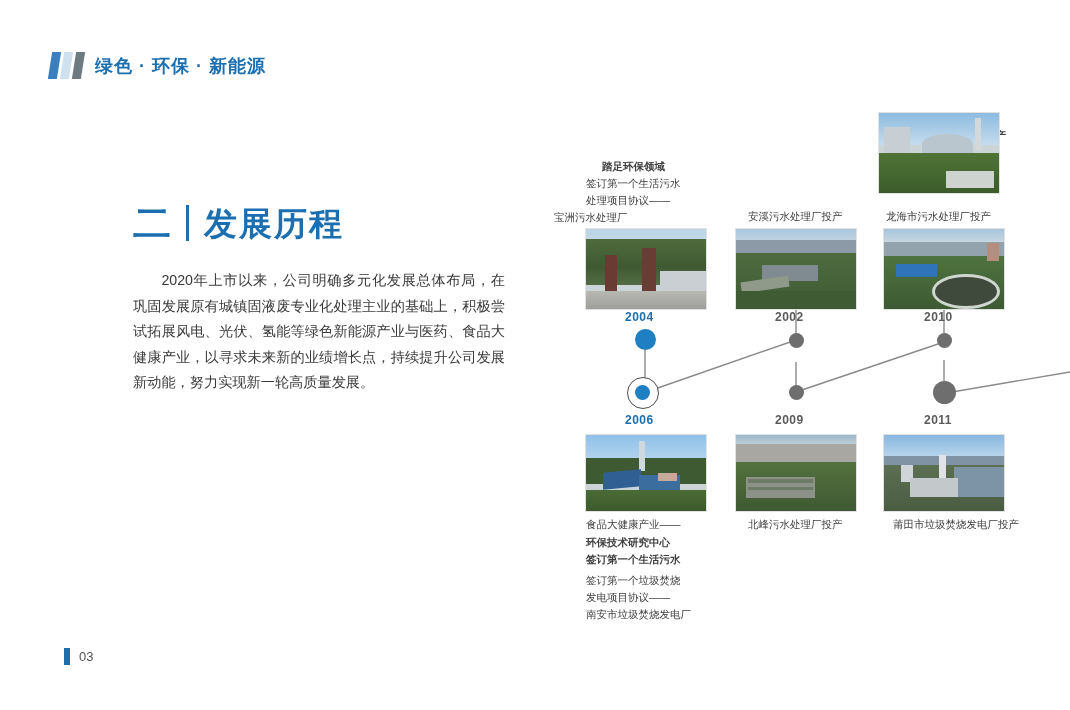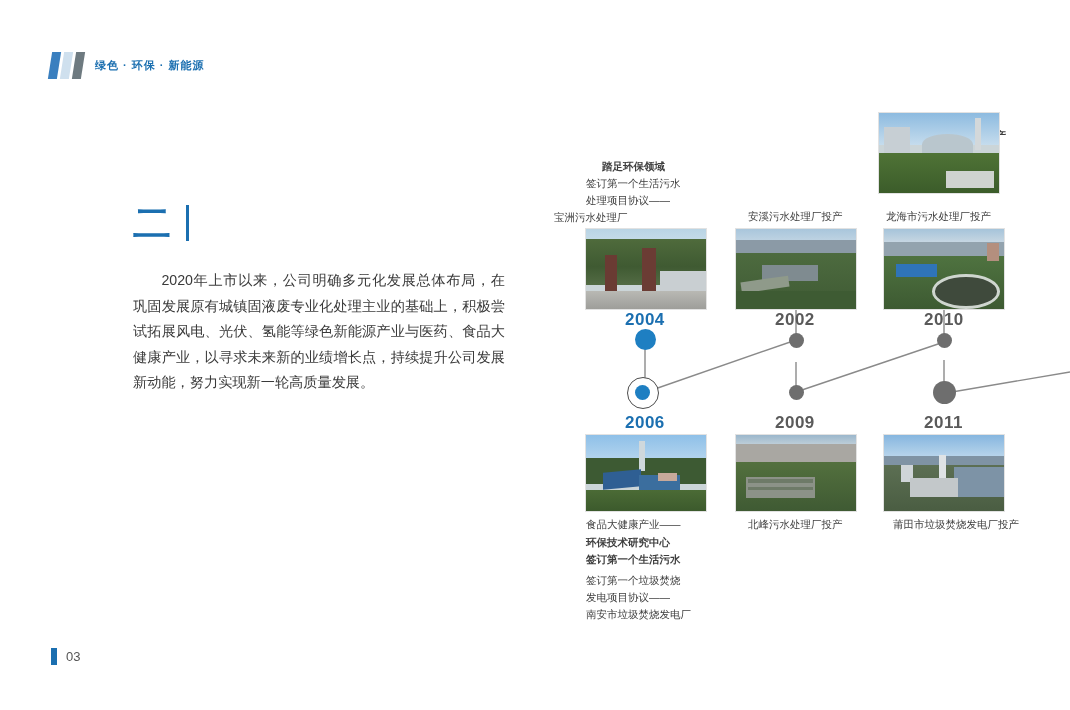--- a/index.html
+++ b/index.html
@@ -10,72 +10,73 @@
   }
   .page{position:absolute;inset:0;}
 
   
   .logo{position:absolute;left:50px;top:52px;display:flex;align-items:center;}
   .logo-bars{display:flex;align-items:flex-end;gap:3px;margin-right:12px;}
   .bar{width:9px;height:27px;transform:skewX(-9deg);}
   .bar.b1{background:#3a7fbf;}
   .bar.b2{background:#cfe0ee;}
   .bar.b3{background:#6e7a80;}
-  .logo-text{color:#1b6fb0;font-size:11px;font-weight:bold;letter-spacing:1px;}
+  .logo-text{color:#1b6fb0;font-size:18px;font-weight:bold;letter-spacing:1px;}
 
   
   .sec-title{position:absolute;left:133px;top:204px;display:flex;align-items:center;}
   .sec-num{color:#1b6fb0;font-size:38px;font-weight:bold;line-height:1;}
   .sec-divider{width:3px;height:36px;background:#1b6fb0;margin:0 15px;}
   .sec-name{color:#1b6fb0;font-size:33px;font-weight:bold;letter-spacing:2px;line-height:1;}
 
   .body-text{position:absolute;left:133px;top:268px;width:372px;
     color:#3a3a3a;font-size:14.2px;line-height:25.5px;text-align:justify;}
   .body-text p{margin:0 0 2px 0;text-indent:2em;}
 
-  .page-num{position:absolute;left:51px;top:648px;display:flex;align-items:center;}
+  .page-num{position:absolute;left:64px;top:648px;display:flex;align-items:center;}
   .page-num-bar{width:6px;height:17px;background:#1b6fb0;margin-right:9px;}
   .page-num-text{color:#555;font-size:13px;}
 
   
   .tl{position:absolute;left:0;top:0;width:1070px;height:710px;pointer-events:none;}
   .tl svg{position:absolute;left:0;top:0;}
 
   
   .photo{position:absolute;border:1px solid #e2e2e2;overflow:hidden;background:#cbd5d8;}
   .photo .sky{position:absolute;left:0;right:0;top:0;height:38%;
      background:linear-gradient(#9dc6e8,#cfe3f2);}
   .photo .mid{position:absolute;left:0;right:0;top:30%;height:36%;}
   .photo .grnd{position:absolute;left:0;right:0;bottom:0;height:40%;}
 
   
   .cap{position:absolute;color:#3e3e3e;font-size:10.5px;line-height:17.5px;white-space:nowrap;}
   .cap.b{font-weight:bold;}
 
   
-  .yr{position:absolute;font-size:17px;font-weight:bold;color:#5a5a5a;letter-spacing:.5px;}
+  .yr{position:absolute;font-size:12px;font-weight:bold;color:#5a5a5a;letter-spacing:.5px;}
   .yr.hl{color:#1b6fb0;}
 </style>
 </head>
 <body>
 
 <div class="page">
 
   <div class="logo">
     <div class="logo-bars">
       <div class="bar b1"></div>
         <div class="bar b2"></div>
         <div class="bar b3"></div>
     </div>
     <div class="logo-text">绿色 · 环保 · 新能源</div>
   </div>
 
   <div class="sec-title">
     <span class="sec-num">二</span>
     <span class="sec-divider"></span>
+    <span class="sec-name">发展历程</span>
   </div>
 
   <div class="body-text">
     <p>2020年上市以来，公司明确多元化发展总体布局，在巩固发展原有城镇固液废专业化处理主业的基础上，积极尝试拓展风电、光伏、氢能等绿色新能源产业与医药、食品大健康产业，以寻求未来新的业绩增长点，持续提升公司发展新动能，努力实现新一轮高质量发展。</p>
   </div>
 
   <div class="page-num">
     <span class="page-num-bar"></span>
     <span class="page-num-text">03</span>
   </div>

